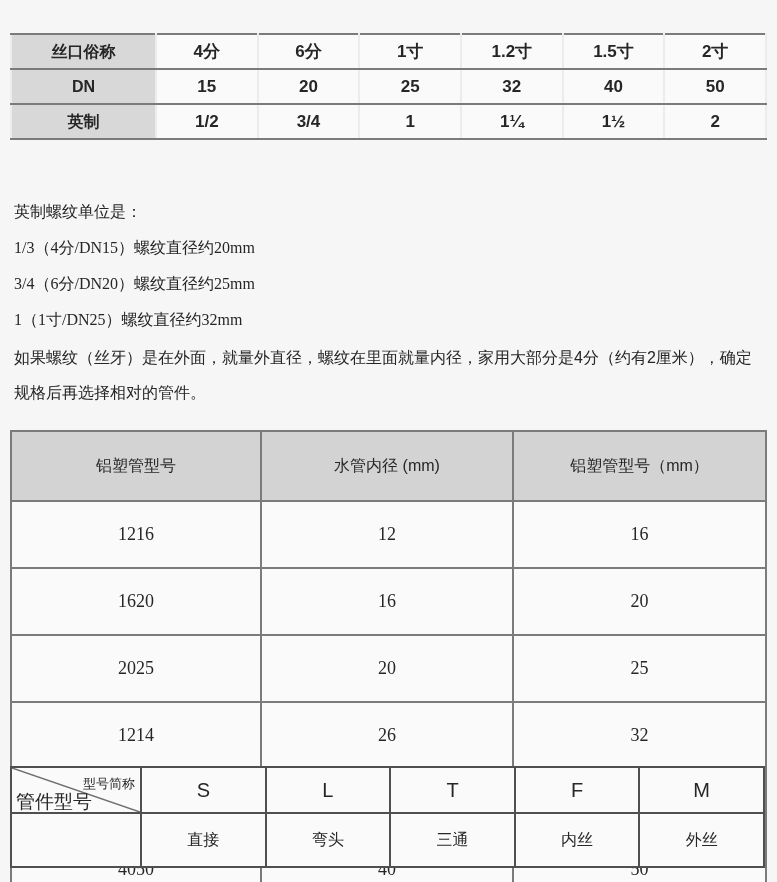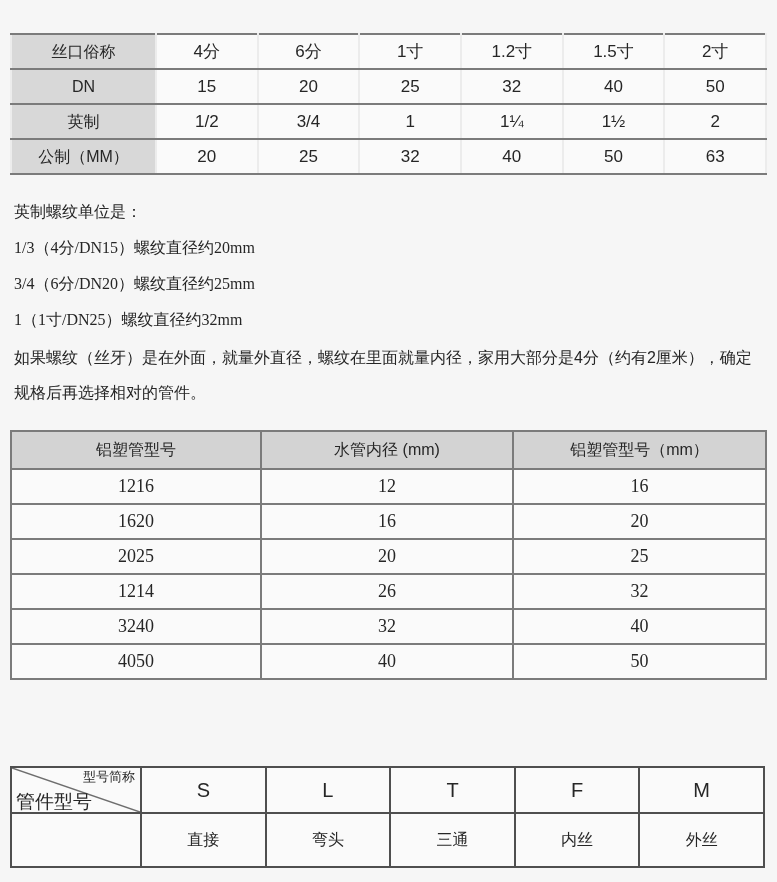--- a/index.html
+++ b/index.html
@@ -15,36 +15,36 @@
   
   table { border-collapse:collapse; table-layout:fixed; }
   .t1 {
     position:absolute; left:10px; top:33px; width:757px;
     text-align:center; font-size:17px;
   }
   .t1 th, .t1 td {
     border-top:2px solid #7b7b7b; border-bottom:2px solid #7b7b7b;
     border-left:2px solid #ececec; border-right:2px solid #ececec;
     height:33px; line-height:33px; padding:0;
-    background:#fafafa; font-weight:400;margin-top:24px;
+    background:#fafafa; font-weight:700;margin-top:24px;
   }
   .t1 th { background:#d8d8d8; font-size:16px; }
   .t1 col.c-label { width:145px; }
 
   
   .notes { position:absolute; left:14px; top:194px; width:752px; font-size:16px; }
   .note-line { height:36px; line-height:36px; white-space:nowrap;font-family:Liberation Serif, serif; }
   .note-para { margin:2px 0 0 0; line-height:35px; }
 
   
   .t2 {
     position:absolute; left:10px; top:430px; width:757px;
     text-align:center;
   }
-  .t2 th, .t2 td { border:2px solid #7b7b7b; padding:0; }
+  .t2 th, .t2 td { border:2px solid #7b7b7b; padding:16px; }
   .t2 th {
     background:#d3d3d3; height:36px; line-height:36px;
     font-size:16px; font-weight:400;
   }
   .t2 td {
     background:#fafafa; height:33px; line-height:33px;
     font-family:"Liberation Serif", serif; font-size:18px;
   }
   .t2 col.c1 { width:250px; }
   .t2 col.c2 { width:252px; }
@@ -54,21 +54,21 @@
     position:absolute; left:10px; top:766px; width:755px;
     text-align:center;
   }
   .t3 td { border:2px solid #4f4f4f; background:#fafafa; padding:0; }
   .t3 col.c-corner { width:130px; }
   .t3 .row-codes td { height:44px; line-height:44px; font-size:20px; }
   .t3 .row-names td { height:52px; line-height:52px; font-size:16px;margin-top:20px; }
   .t3 td.corner { position:relative; }
   .corner .diag { position:absolute; left:0; top:0; width:100%; height:100%; display:block; }
   .corner-top {
-    position:absolute; right:5px; top:1px;
+    position:absolute; right:5px; top:8px;
     font-size:13px; line-height:16px;
   }
   .corner-bottom {
     position:absolute; left:4px; bottom:2px;
     font-size:19px; line-height:16px;
   }
 </style>
 </head>
 <body>
 
@@ -102,29 +102,20 @@
     <td>50</td>
   </tr>
   <tr>
     <th>英制</th>
     <td>1/2</td>
     <td>3/4</td>
     <td>1</td>
     <td>1¼</td>
     <td>1½</td>
     <td>2</td>
-  </tr>
-  <tr>
-    <th>公制（MM）</th>
-    <td>20</td>
-    <td>25</td>
-    <td>32</td>
-    <td>40</td>
-    <td>50</td>
-    <td>63</td>
   </tr>
 </tbody>
   </table>
 
 <div class="notes">
   <div class="note-line">英制螺纹单位是：</div>
   <div class="note-line">1/3（4分/DN15）螺纹直径约20mm</div>
   <div class="note-line">3/4（6分/DN20）螺纹直径约25mm</div>
   <div class="note-line">1（1寸/DN25）螺纹直径约32mm</div>
   <p class="note-para">如果螺纹（丝牙）是在外面，就量外直径，螺纹在里面就量内径，家用大部分是4分（约有2厘米），确定规格后再选择相对的管件。</p>

